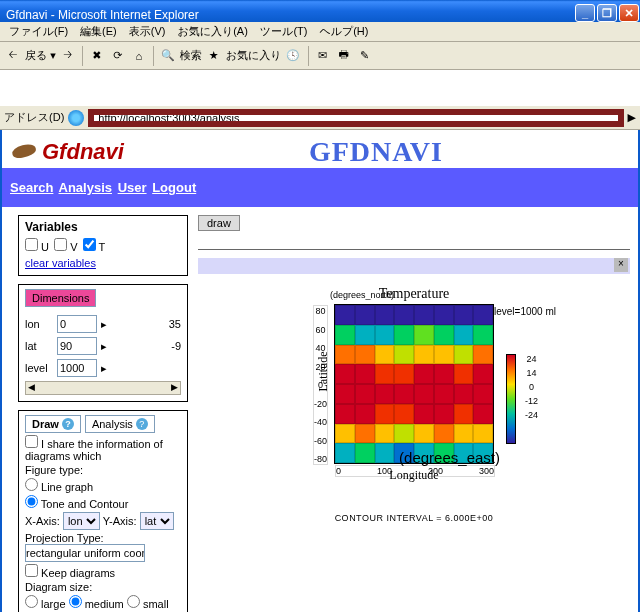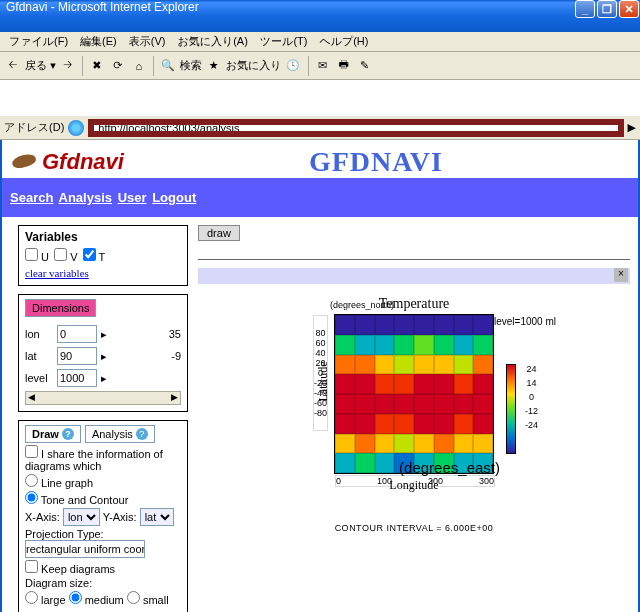--- a/index.html
+++ b/index.html
@@ -1,19 +1,19 @@
 <!DOCTYPE html>
 <html><head>
 <meta charset="utf-8">
 <style>
 * { margin:0; padding:0; box-sizing:border-box; font-family:"MS PGothic","MS Gothic",sans-serif; }
 body { background:#fff; width:640px; height:612px; overflow:hidden; font-size:11px; }
 
 
-.titlebar { height:32px; background:linear-gradient(to bottom,#0a5acb 0%,#3c8cfd 8%,#1668e0 50%,#0a5acb 100%); display:flex; align-items:flex-start; color:#fff; font-size:12px; padding-left:6px; }
+.titlebar { height:22px; background:linear-gradient(to bottom,#0a5acb 0%,#3c8cfd 8%,#1668e0 50%,#0a5acb 100%); display:flex; align-items:flex-end; color:#fff; font-size:12px; padding-left:6px; }
 .titlebar .spacer { flex:1; }
 .winbtn { width:20px; height:18px; margin:0 1px; display:flex; align-items:center; justify-content:center; border-radius:3px; font-size:11px; font-weight:bold; }
 .winbtn.min,.winbtn.max { background:linear-gradient(#7ba7e8,#2b66c8); border:1px solid #fff; }
 .winbtn.close { background:linear-gradient(#f08262,#d23c0d); border:1px solid #fff; }
 
 
 .menubar { height:20px; background:#ece9d8; border-bottom:1px solid #aca899; display:flex; align-items:center; padding-left:4px; gap:2px; font-size:11px; }
 .menubar span { padding:2px 5px; }
 
 
@@ -41,21 +41,21 @@
 .navband a { color:#fff; text-decoration:underline; margin-right:2px; }
 
 .main { display:flex; gap:10px; padding:8px; }
 .left-col { width:178px; flex-shrink:0;padding-left:8px; }
 .right-col { flex:1; }
 
 .panel { border:1px solid #000; padding:4px 6px 6px; margin-bottom:8px; background:#fff; font-size:11px; }
 .panel h3 { font-size:12px; font-weight:bold; margin-bottom:2px; }
 .panel .varrow { margin:4px 0; }
 .panel .varrow label { margin-right:2px; }
-.panel a.clear { color:#00c; text-decoration:underline; font-size:11px;font-family:Liberation Serif, serif; }
+.panel a.clear { color:#00c; text-decoration:underline; font-size:11px; }
 
 .dim-tab { border:1px solid #7f9db9; display:inline-block; padding:2px 6px; font-size:11px; margin-bottom:4px; background:#ec4899; }
 .dimrow { display:flex; align-items:center; margin:4px 0; gap:4px; }
 .dimrow .lbl { width:28px; }
 .dimrow input[type=text] { width:40px; border:1px solid #7f9db9; height:18px; font-size:11px; padding:0 2px; }
 .dimrow .slide { flex:1; height:12px; }
 .scrollstub { height:14px; background:#ece9d8; border:1px solid #aca899; margin-top:4px; position:relative; }
 .scrollstub::before { content:"◀"; position:absolute; left:2px; font-size:9px; }
 .scrollstub::after { content:"▶"; position:absolute; right:2px; font-size:9px; }
 
@@ -78,21 +78,21 @@
 .chart { display:inline-block; position:relative; }
 .axis-l { position:absolute; left:-30px; top:50%; transform:rotate(-90deg) translateX(50%); transform-origin:center; font-family:cursive; font-size:12px; }
 .axis-b { font-family:cursive; font-size:12px; margin-top:4px; }
 .axtl { position:absolute; left:-4px; top:-14px; font-size:9px; }
 .axbr { position:absolute; right:-6px; bottom:-2px; font-size:15px; }
 .lvl { position:absolute; right:-62px; top:2px; font-size:10px; }
 
 
 .plot { width:160px; height:160px; display:grid; grid-template-columns:repeat(8,1fr); grid-template-rows:repeat(8,1fr); border:1px solid #000; position:relative; }
 .plot div { border:0.5px solid rgba(0,0,0,0.15); }
-.ticks-y { position:absolute; left:-22px; top:0; height:116px; display:flex; flex-direction:column; justify-content:center; font-size:9px; }
+.ticks-y { position:absolute; left:-22px; top:0; height:160px; display:flex; flex-direction:column; justify-content:space-between; font-size:9px; }
 .ticks-x { position:absolute; bottom:-14px; left:0; width:160px; display:flex; justify-content:space-between; font-size:9px; }
 
 .cbar { position:absolute; right:-22px; top:50px; width:10px; height:90px; background:linear-gradient(to bottom,#d00020,#ff7000,#ffe000,#60e020,#00c0a0,#0070d0,#3020a0); border:1px solid #000; }
 .cbar-lbls { position:absolute; right:-44px; top:48px; font-size:9px; line-height:14px; }
 
 .cint { font-size:9px; margin-top:30px; letter-spacing:0.5px; }
 </style>
 </head>
 <body>
 
@@ -200,20 +200,21 @@
                 <span>Draw</span>
                 <span class="qmark">?</span>
               </span>
           <span class="tab">
                 <span>Analysis</span>
                 <span class="qmark">?</span>
               </span>
         </div>
         <div class="figopts">
           <div><input type="checkbox" style=""> <span>I share the information of diagrams which</span></div>
+          <div>Figure type:</div>
           <div><input type="radio" name="ft" style=""> <span>Line graph</span></div>
           <div><input type="radio" name="ft" checked="" style=""> <span>Tone and Contour</span></div>
           <div>
             <span>X-Axis:</span>
             <select><option>lon</option></select>
             <span>Y-Axis:</span>
             <select><option>lat</option></select>
           </div>
           <div>
             <span>Projection Type:</span>

